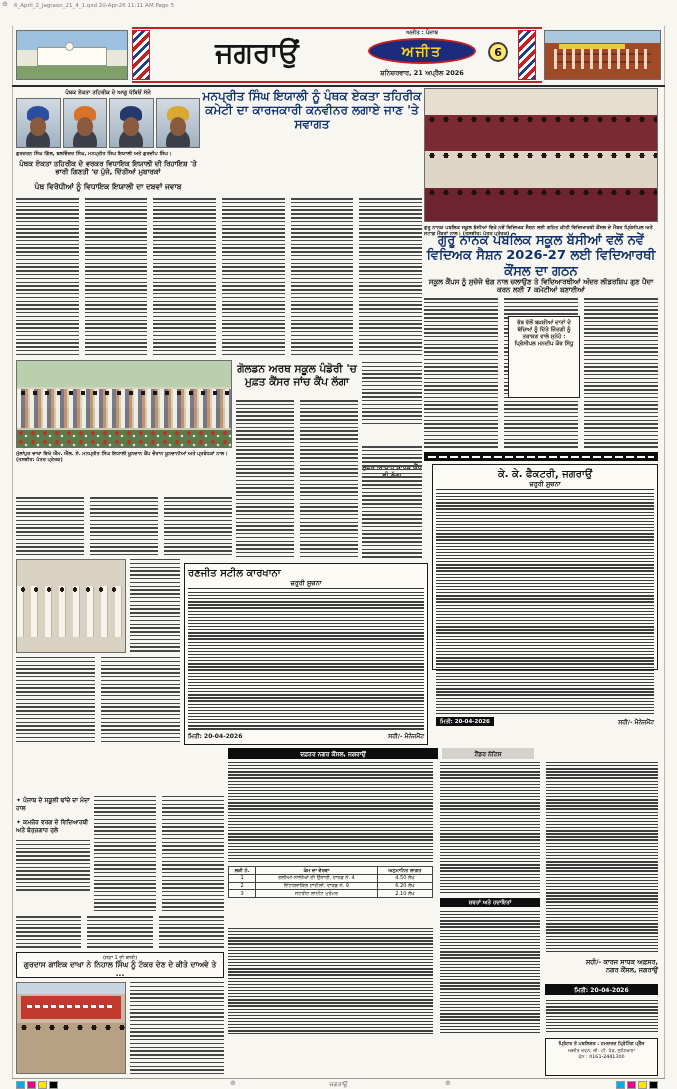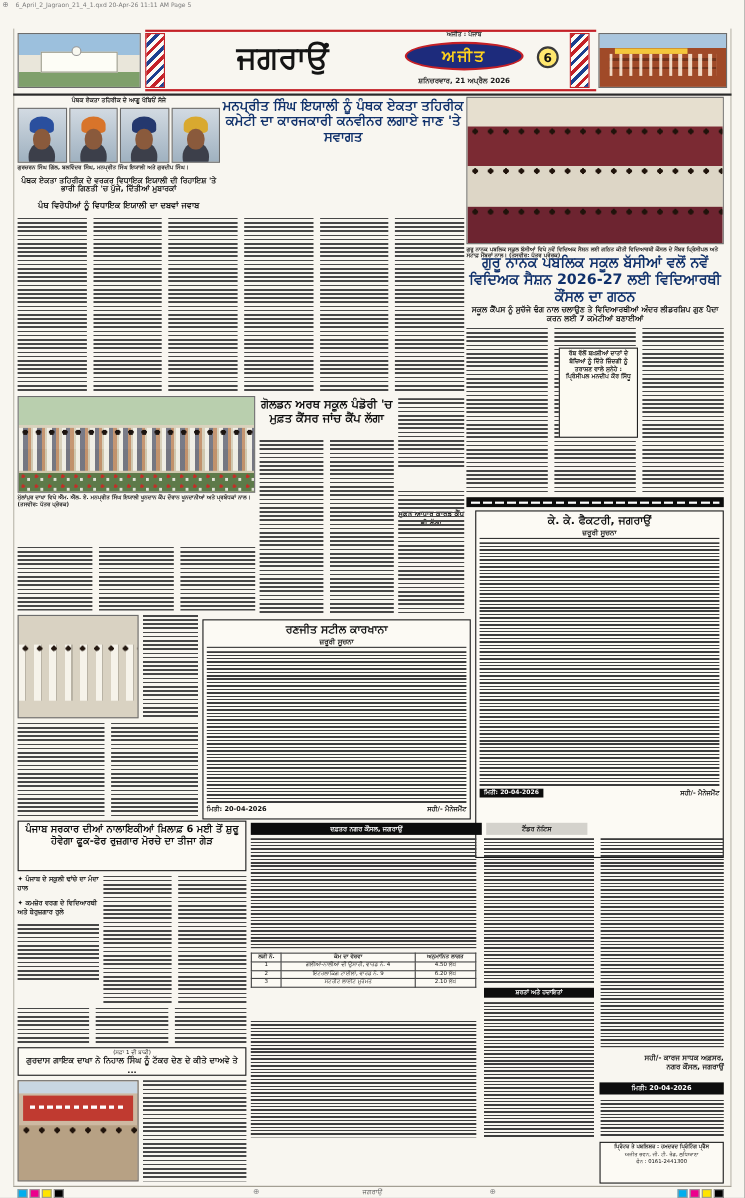--- a/index.html
+++ b/index.html
@@ -134,30 +134,30 @@
   <div class="photo" style="left:16px;top:559px;width:110px;height:94px;background:#d9d2c2;">
     <div class="b certs" style="left:0;top:28%;width:100%;height:56%;"></div>
   </div>
   <div class="b sim" style="left:130px;top:559px;width:50px;height:94px;"></div>
   <div class="b cols" style="left:16px;top:657px;width:164px;height:86px;">
     <div class="sim"></div>
       <div class="sim"></div>
   </div>
 
   <div class="b box" style="left:184px;top:563px;width:244px;height:182px;padding:3px;">
-    <div style="font-size:10px;font-weight:700;text-align:center;line-height:1.2;">ਰਣਜੀਤ ਸਟੀਲ ਕਾਰਖਾਨਾ</div>
+    <div style="font-size:10px;font-weight:700;text-align:left;line-height:1.2;">ਰਣਜੀਤ ਸਟੀਲ ਕਾਰਖਾਨਾ</div>
     <div style="font-size:6.5px;font-weight:700;text-align:center;border-bottom:0.8px solid #333;padding-bottom:1px;">ਜ਼ਰੂਰੀ ਸੂਚਨਾ</div>
     <div class="sim dense" style="height:138px;margin-top:3px;"></div>
     <div style="display:flex;justify-content:space-between;font-size:6px;font-weight:700;margin-top:2px;">
       <span>ਮਿਤੀ: 20-04-2026</span>
       <span>ਸਹੀ/- ਮੈਨੇਜਮੈਂਟ</span>
     </div>
   </div>
 
-  <div class="b box" style="left:432px;top:464px;width:226px;height:316px;padding:3px;">
+  <div class="b box" style="left:432px;top:464px;width:226px;height:206px;padding:3px;">
     <div style="font-size:10px;font-weight:700;text-align:center;line-height:1.2;">ਕੇ. ਕੇ. ਫੈਕਟਰੀ, ਜਗਰਾਉਂ</div>
     <div style="font-size:6.5px;font-weight:700;text-align:center;border-bottom:0.8px solid #333;padding-bottom:1px;">ਜ਼ਰੂਰੀ ਸੂਚਨਾ</div>
     <div class="sim dense" style="height:222px;margin-top:3px;"></div>
     <div style="display:flex;justify-content:space-between;align-items:center;margin-top:2px;">
       <span class="bar" style="font-size:5.5px;padding:1px 4px;">ਮਿਤੀ: 20-04-2026</span>
       <span style="font-size:6px;font-weight:700;">ਸਹੀ/- ਮੈਨੇਜਮੈਂਟ</span>
     </div>
   </div>
 
   <div class="b" style="left:228px;top:748px;width:430px;height:286px;">
@@ -194,21 +194,20 @@
     <div class="b sim dense" style="left:212px;top:163px;width:100px;height:123px;"></div>
     <div class="b sim dense" style="left:318px;top:14px;width:112px;height:190px;"></div>
     <div class="b sign" style="left:300px;top:210px;width:130px;height:20px;font-size:6.5px;">
       <div>ਸਹੀ/- ਕਾਰਜ ਸਾਧਕ ਅਫ਼ਸਰ,</div>
       <div>ਨਗਰ ਕੌਂਸਲ, ਜਗਰਾਉਂ</div>
     </div>
     <div class="bar b" style="left:317px;top:236px;width:113px;height:11px;font-size:6px;">ਮਿਤੀ: 20-04-2026</div>
     <div class="b sim dense" style="left:318px;top:252px;width:112px;height:34px;"></div>
   </div>
 
-  <div class="b box hk" style="left:16px;top:746px;width:208px;height:46px;font-size:9px;padding:2px;">ਪੰਜਾਬ ਸਰਕਾਰ ਦੀਆਂ ਨਾਲਾਇਕੀਆਂ ਖ਼ਿਲਾਫ਼ 6 ਮਈ ਤੋਂ ਸ਼ੁਰੂ ਹੋਵੇਗਾ ਫੂਕ-ਫੇਰ ਰੁਜ਼ਗਾਰ ਮੋਰਚੇ ਦਾ ਤੀਜਾ ਗੇੜ</div>
   <div class="b" style="left:16px;top:796px;width:74px;height:116px;font-size:6px;font-weight:700;line-height:1.35;">
     <div style="margin-bottom:6px;">✦ ਪੰਜਾਬ ਦੇ ਸਕੂਲੀ ਢਾਂਚੇ ਦਾ ਮੰਦਾ ਹਾਲ</div>
     <div>✦ ਕਮਜ਼ੋਰ ਵਰਗ ਦੇ ਵਿਦਿਆਰਥੀ ਅਤੇ ਬੇਰੁਜ਼ਗਾਰ ਰੁਲੇ</div>
     <div class="sim" style="height:52px;margin-top:6px;"></div>
   </div>
   <div class="b cols" style="left:94px;top:796px;width:130px;height:116px;">
     <div class="sim"></div>
       <div class="sim"></div>
   </div>
   <div class="b cols" style="left:16px;top:916px;width:208px;height:34px;">

